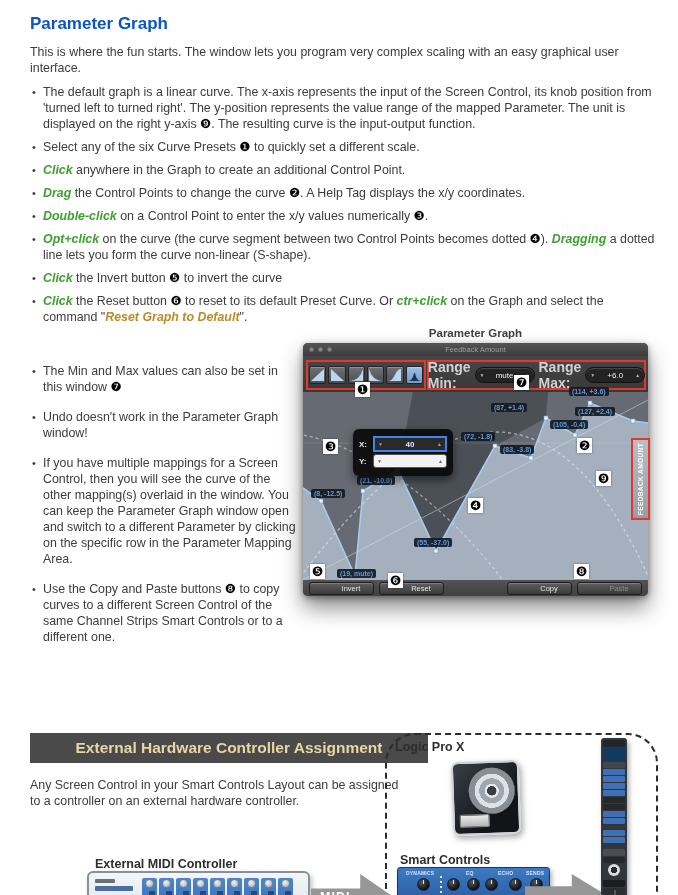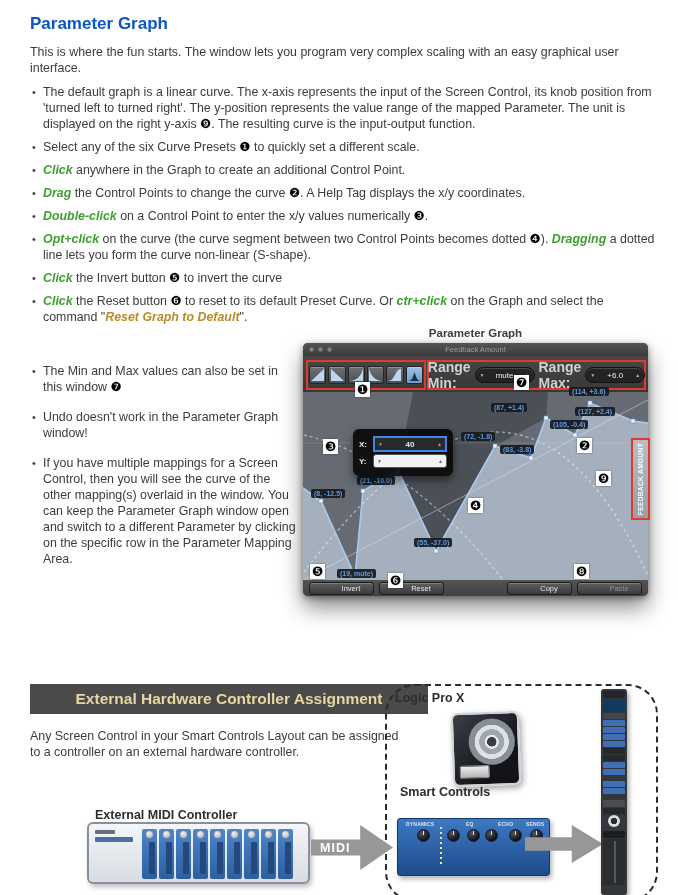--- a/index.html
+++ b/index.html
@@ -148,20 +148,21 @@
       <div class="bullet"><span class="key">Opt+click</span><span class="plain"> on the curve (the curve segment between two Control Points becomes dotted </span><span class="nbadge">❹</span><span class="plain">). </span><span class="key">Dragging</span><span class="plain"> a dotted line lets you form the curve non-linear (S-shape).</span></div>
       <div class="bullet"><span class="key">Click</span><span class="plain"> the Invert button </span><span class="nbadge">❺</span><span class="plain"> to invert the curve</span></div>
       <div class="bullet"><span class="key">Click</span><span class="plain"> the Reset button </span><span class="nbadge">❻</span><span class="plain"> to reset to its default Preset Curve. Or </span><span class="key">ctr+click</span><span class="plain"> on the Graph and select the command "</span><span class="gold">Reset Graph to Default</span><span class="plain">".</span></div>
     </div>
 
   <div class="cols">
     <div class="leftcol bullets">
         <div class="bullet"><span class="plain">The Min and Max values can also be set in this window </span><span class="nbadge">❼</span></div>
         <div class="bullet"><span class="plain">Undo doesn't work in the Parameter Graph window!</span></div>
         <div class="bullet"><span class="plain">If you have multiple mappings for a Screen Control, then you will see the curve of the other mapping(s) overlaid in the window. You can keep the Parameter Graph window open and switch to a different Parameter by clicking on the specific row in the Parameter Mapping Area.</span></div>
+        <div class="bullet"><span class="plain">Use the Copy and Paste buttons </span><span class="nbadge">❽</span><span class="plain"> to copy curves to a different Screen Control of the same Channel Strips Smart Controls or to a different one.</span></div>
       </div>
 
     <div class="fig">
       <div class="fig-caption">Parameter Graph</div>
 
       <div class="pg-window">
         <div class="titlebar">
           <div class="lights">
             <span class="light"></span>
             <span class="light"></span>
@@ -326,21 +327,21 @@
 
   <div id="diagram">
     <div class="dashed-box"></div>
     <div class="diagram-label" style="left:395px;top:9px;width:220px;">Logic Pro X</div>
 
     <div class="logic-icon">
       <div class="logic-disc"></div>
       <div class="logic-plate"></div>
     </div>
 
-    <div class="diagram-label" style="left:400px;top:103px;width:150px;">Smart Controls</div>
+    <div class="diagram-label" style="left:400px;top:122px;width:150px;">Smart Controls</div>
     <div class="blue-panel" id="blue-panel">
       <div class="led-col"></div>
     <div class="knob" style="left: 19px; top: 10px;"></div>
         <div class="knob" style="left: 49px; top: 10px;"></div>
         <div class="knob" style="left: 69px; top: 10px;"></div>
         <div class="knob" style="left: 87px; top: 10px;"></div>
         <div class="knob" style="left: 111px; top: 10px;"></div>
         <div class="knob" style="left: 132px; top: 10px;"></div>
         <div class="panel-label" style="left: 8px;">DYNAMICS</div>
         <div class="panel-label" style="left: 68px;">EQ</div>

